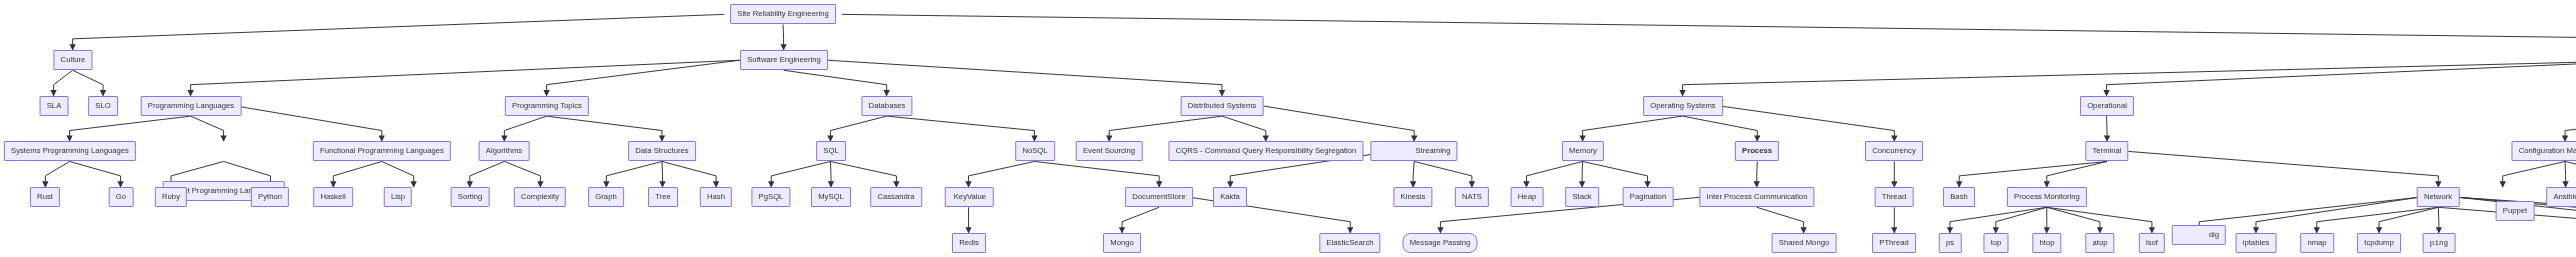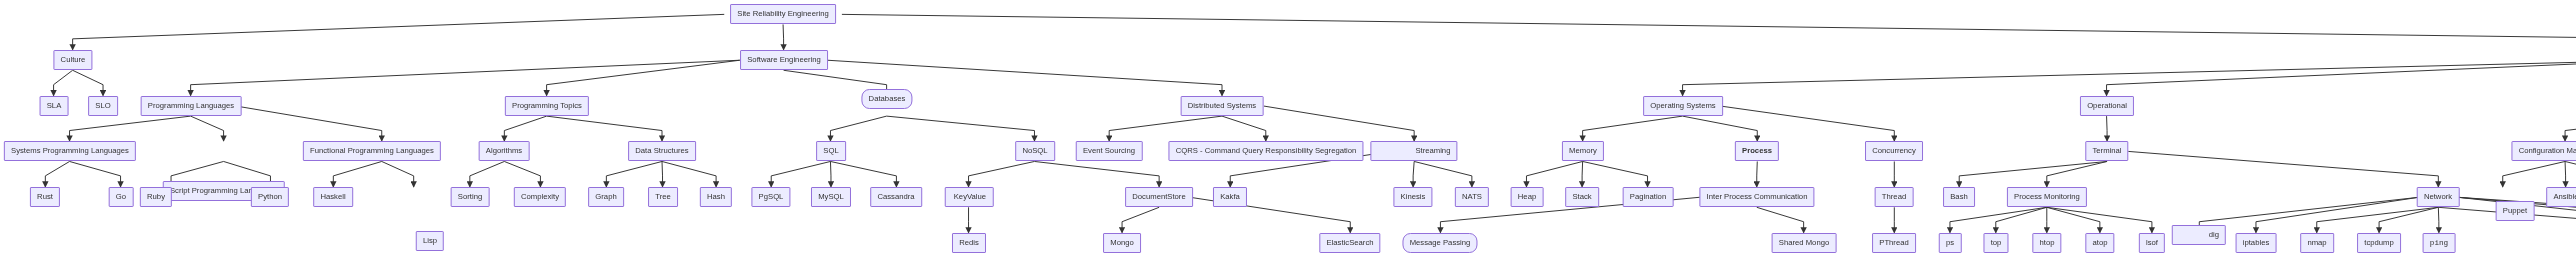--- a/index.html
+++ b/index.html
@@ -129,45 +129,45 @@
       </g>
   </svg>
   <div id="nodes">
       <div class="node" style="left: 783px; top: 4.1px;">Site Reliability Engineering</div>
       <div class="node" style="left: 73px; top: 50px;">Culture</div>
       <div class="node" style="left: 784px; top: 50px;">Software Engineering</div>
       <div class="node" style="left: 54px; top: 96px;">SLA</div>
       <div class="node" style="left: 103px; top: 96px;">SLO</div>
       <div class="node" style="left: 191px; top: 96px;">Programming Languages</div>
       <div class="node" style="left: 547px; top: 96px;">Programming Topics</div>
-      <div class="node" style="left: 887px; top: 89px; border-radius: 8px;">Databases</div>
+      <div class="node" style="left: 887px; top: 96px;">Databases</div>
       <div class="node" style="left: 1222px; top: 96px;">Distributed Systems</div>
       <div class="node" style="left: 1683px; top: 96px;">Operating Systems</div>
       <div class="node" style="left: 2107px; top: 96px;">Operational</div>
       <div class="node" style="left: 70px; top: 141px;">Systems Programming Languages</div>
       <div class="node" style="left: 224px; top: 141px; margin-top: 40px;">Script Programming Languages</div>
-      <div class="node" style="left: 372px; top: 141px; text-align: right;">Functional Programming Languages</div>
+      <div class="node" style="left: 382px; top: 141px; text-align: right;">Functional Programming Languages</div>
       <div class="node" style="left: 504px; top: 141px;">Algorithms</div>
       <div class="node" style="left: 662px; top: 141px;">Data Structures</div>
       <div class="node" style="left: 831px; top: 141px;">SQL</div>
       <div class="node" style="left: 1035px; top: 141px;">NoSQL</div>
       <div class="node" style="left: 1109px; top: 141px;">Event Sourcing</div>
       <div class="node" style="left: 1266px; top: 141px;">CQRS - Command Query Responsibility Segregation</div>
       <div class="node" style="left: 1414px; top: 141px; padding-left: 44px;">Streaming</div>
       <div class="node" style="left: 1583px; top: 141px;">Memory</div>
       <div class="node" style="left: 1757px; top: 141px; font-weight: bold;">Process</div>
       <div class="node" style="left: 1894px; top: 141px;">Concurrency</div>
       <div class="node" style="left: 2107px; top: 141px;">Terminal</div>
       <div class="node" style="left: 2565px; top: 141px;">Configuration Management</div>
       <div class="node" style="left: 45px; top: 187px;">Rust</div>
       <div class="node" style="left: 121px; top: 187px;">Go</div>
-      <div class="node" style="left: 156px; top: 187px;">Ruby</div>
+      <div class="node" style="left: 171px; top: 187px;">Ruby</div>
       <div class="node" style="left: 270px; top: 187px;">Python</div>
       <div class="node" style="left: 333px; top: 187px;">Haskell</div>
-      <div class="node" style="left: 430px; top: 187px; margin-top: 44px;">Lisp</div>
+      <div class="node" style="left: 398px; top: 187px;">Lisp</div>
       <div class="node" style="left: 470px; top: 187px;">Sorting</div>
       <div class="node" style="left: 540px; top: 187px;">Complexity</div>
       <div class="node" style="left: 606px; top: 187px;">Graph</div>
       <div class="node" style="left: 663px; top: 187px;">Tree</div>
       <div class="node" style="left: 716px; top: 187px;">Hash</div>
       <div class="node" style="left: 771px; top: 187px;">PgSQL</div>
       <div class="node" style="left: 831px; top: 187px;">MySQL</div>
       <div class="node" style="left: 896px; top: 187px;">Cassandra</div>
       <div class="node" style="left: 969px; top: 187px; padding-left: 8px;">KeyValue</div>
       <div class="node" style="left: 1159px; top: 187px;">DocumentStore</div>

